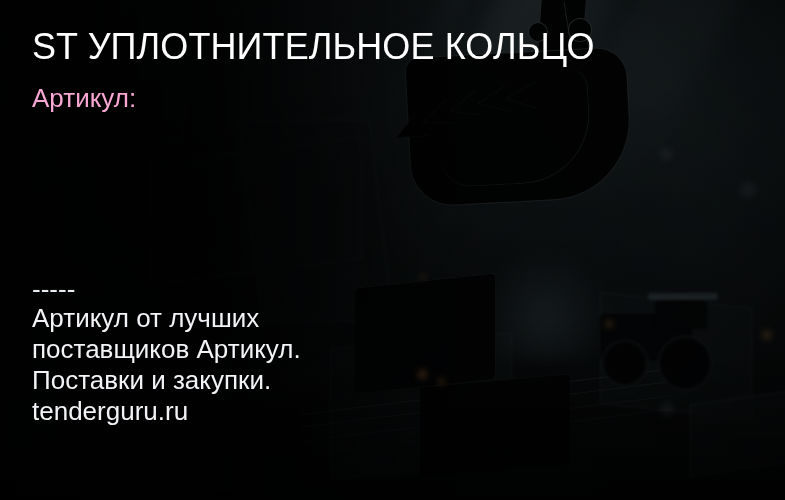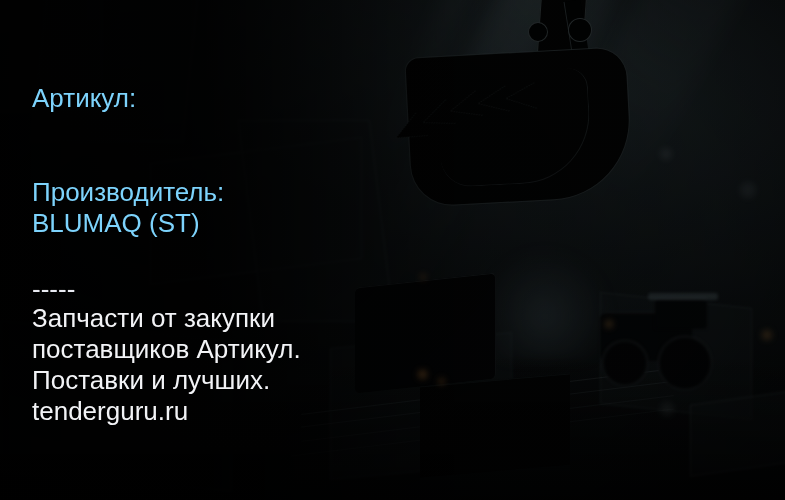--- a/index.html
+++ b/index.html
@@ -218,21 +218,21 @@
     font-size: 36px;
     line-height: 42px;
     font-weight: 400;
     color: #ffffff;
     letter-spacing: 0.1px;
     white-space: nowrap;
   }
   .field {
     position: absolute;
     left: 32px;
-    color: #7dd3fc;
+    color: #f9a8d4;
     font-size: 26px;
     line-height: 31px;
     font-weight: 400;
     white-space: nowrap;
   }
   .field-article { top: 83px; }
   .field-maker   { top: 177px; }
   .field .value { display: block; }
 
   .divider {
@@ -317,33 +317,30 @@
     <div class="bokeh bk6"></div>
     <div class="bokeh bk7"></div>
     <div class="bokeh bk8"></div>
 
     <div class="vignette"></div>
     <div class="bottom-fade"></div>
   </div>
 
   <div class="content">
 
+    <div class="title">ST УПЛОТНИТЕЛЬНОЕ КОЛЬЦО</div>
 
     <div class="field field-article">
       <span class="label">Артикул:</span>
     </div>
 
-    <div class="field field-maker">
-      <span class="label">Производитель:</span>
-      <span class="value">BLUMAQ (ST)</span>
-    </div>
 
     <div class="divider">-----</div>
 
     <div class="tagline">
-      <span>Запчасти от закупки</span>
+      <span>Артикул от лучших</span>
       <span>поставщиков Артикул.</span>
-      <span>Поставки и лучших.</span>
+      <span>Поставки и закупки.</span>
       <span>tenderguru.ru</span>
     </div>
 
   </div>
 </div>
 
 </body></html>

